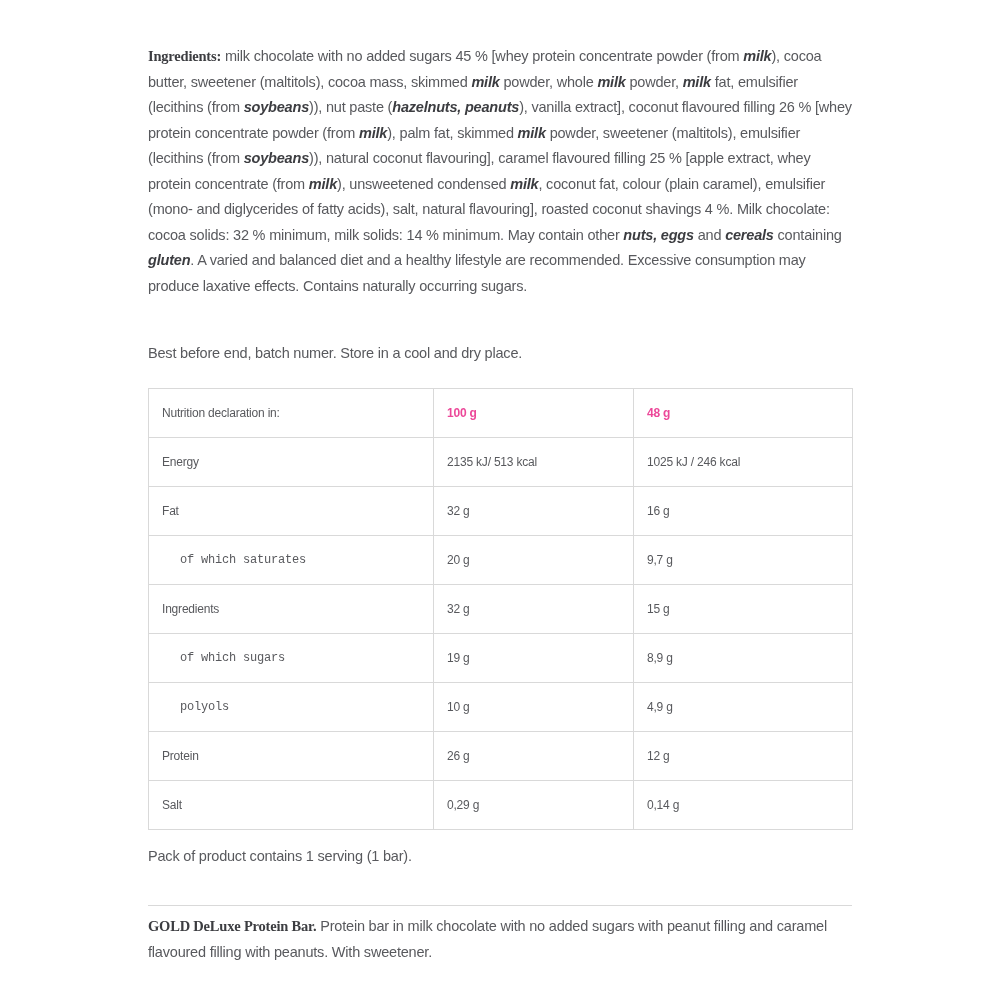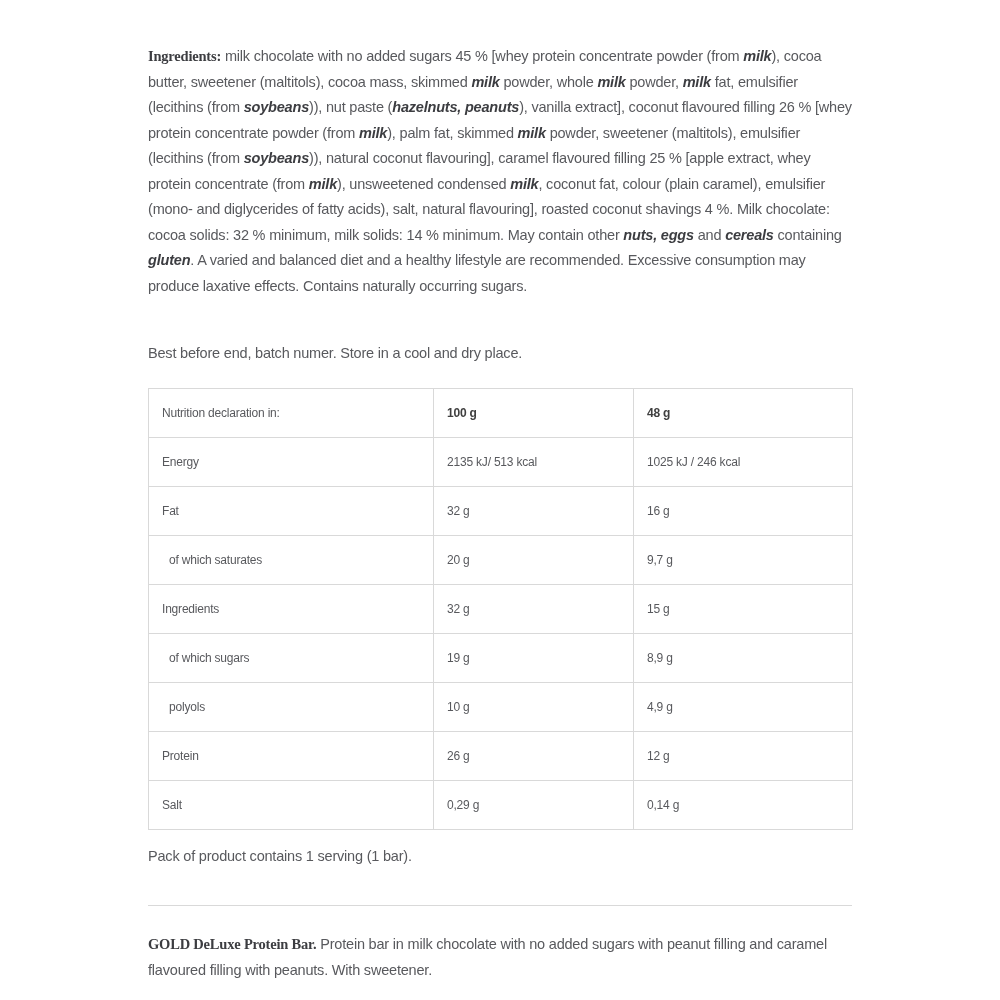--- a/index.html
+++ b/index.html
@@ -47,31 +47,31 @@
     padding: 0 0 0 13px;
     font-weight: 400;
     font-size: 12px;
     line-height: 18px;
   }
   table.nutrition col.c1 { width: 285px; }
   table.nutrition col.c2 { width: 200px; }
   table.nutrition col.c3 { width: 219px; }
   table.nutrition th.qty {
     font-weight: 700;
-    color: #404040;
+    color: #ec4899;
   }
-  tr.indent td:first-child { padding-left: 20px; }
+  tr.indent td:first-child { padding-left: 31px; font-family: Liberation Mono, monospace; }
   .pack-info { margin-top: 14px; }
   .pack-info div { line-height: 25.5px; }
   .divider {
     border: none;
     border-top: 1px solid #d9d9d9;
     margin-top: 36px;
   }
-  .product-description { margin-top: 26px; }
+  .product-description { margin-top: 8px; }
 </style>
 </head>
 <body>
 
 <div class="page">
 
   <p class="ingredients-paragraph"><span class="bold-label">Ingredients:</span><span><span> milk chocolate with no added sugars 45 % [whey protein concentrate powder (from </span><span class="allergen">milk</span><span>), cocoa butter, sweetener (maltitols), cocoa mass, skimmed </span><span class="allergen">milk</span><span> powder, whole </span><span class="allergen">milk</span><span> powder, </span><span class="allergen">milk</span><span> fat, emulsifier (lecithins (from </span><span class="allergen">soybeans</span><span>)), nut paste (</span><span class="allergen">hazelnuts, peanuts</span><span>), vanilla extract], coconut flavoured filling 26 % [whey protein concentrate powder (from </span><span class="allergen">milk</span><span>), palm fat, skimmed </span><span class="allergen">milk</span><span> powder, sweetener (maltitols), emulsifier (lecithins (from </span><span class="allergen">soybeans</span><span>)), natural coconut flavouring], caramel flavoured filling 25 % [apple extract, whey protein concentrate (from </span><span class="allergen">milk</span><span>), unsweetened condensed </span><span class="allergen">milk</span><span>, coconut fat, colour (plain caramel), emulsifier (mono- and diglycerides of fatty acids), salt, natural flavouring], roasted coconut shavings 4 %. Milk chocolate: cocoa solids: 32 % minimum, milk solids: 14 % minimum. May contain other </span><span class="allergen">nuts, eggs</span><span> and </span><span class="allergen">cereals</span><span> containing </span><span class="allergen">gluten</span><span>. A varied and balanced diet and a healthy lifestyle are recommended. Excessive consumption may produce laxative effects. Contains naturally occurring sugars.</span></span></p>
 
   <p class="storage-note">Best before end, batch numer. Store in a cool and dry place.</p>
 

